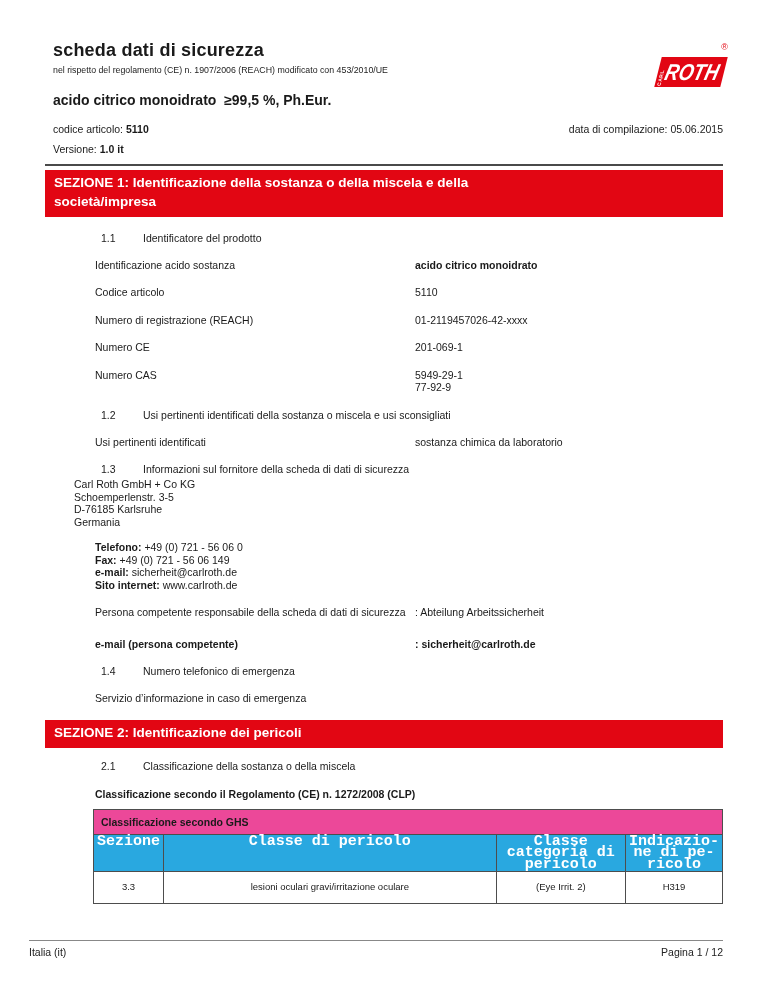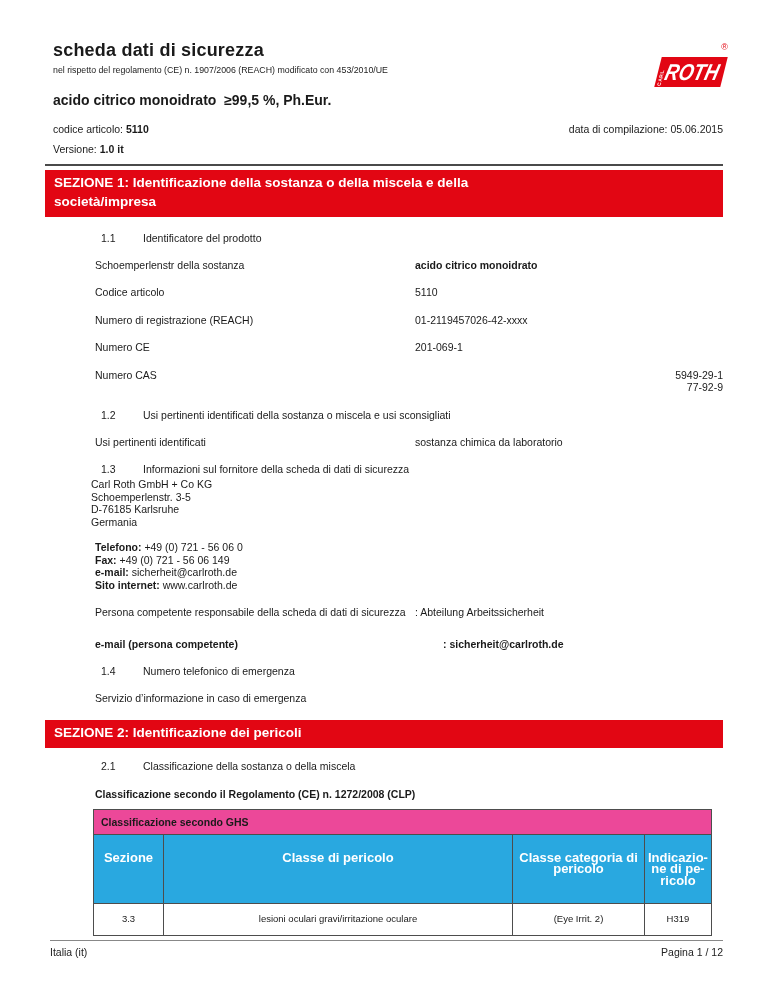--- a/index.html
+++ b/index.html
@@ -27,31 +27,31 @@
   .banner{
     background:var(--accent-red);
     color:#fff;font-weight:bold;font-size:13.5px;line-height:1.4;
     padding:4px 12px 5px 9px;margin-left:-8px;margin-top:4px;
     white-space:pre-line;
   }
   .sec-head{display:grid;grid-template-columns:42px auto;font-size:10.5px;font-weight:normal;margin-top:15px;margin-left:48px;}
   .kv{display:grid;grid-template-columns:320px auto;margin-left:42px;font-size:10.5px;margin-top:15px;line-height:12.5px;}
   .kv .val{padding-left:0;}
   .bold{font-weight:bold;}
-  .preline{white-space:pre-line;text-align:right;}
+  .preline{white-space:pre-line;}
   .prewrap{white-space:pre;}
-  .addr{margin-left:38px;font-size:10.5px;line-height:12.5px;margin-top:3px;}
+  .addr{margin-left:21px;font-size:10.5px;line-height:12.5px;margin-top:3px;}
   .contacts{margin-left:42px;font-size:10.5px;line-height:12.5px;margin-top:13px;}
   .clp-heading{margin-left:42px;margin-top:16px;font-size:10.5px;font-weight:bold;}
   .ghs-table{border-collapse:collapse;margin-left:40px;margin-top:9px;font-size:9.5px;border:1.5px solid #4d4d4d;}
   .ghs-table .title-cell{font-size:10.5px;font-weight:bold;text-align:left;padding:6px 7px;border-bottom:1px solid #4d4d4d;background:#ec4899;color:var(--ink);}
   .ghs-table th.hdr{
-    background:var(--table-header-blue);color:#fff;font-weight:bold;font-size:13px;
-    text-align:center;vertical-align:top;padding:17px 3px;line-height:11.5px;
-    border-left:1px solid #4d4d4d;border-bottom:1px solid #4d4d4d;
+    background:var(--table-header-blue);color:#fff;font-weight:bold;font-size:15px;
+    text-align:center;vertical-align:top;padding:1px 3px;line-height:11.5px;
+    border-left:1px solid #4d4d4d;border-bottom:1px solid #4d4d4d;font-family:Liberation Mono, monospace;
   }
   .ghs-table th.hdr:first-child{border-left:none;}
   .ghs-table td.cell{
     text-align:center;vertical-align:top;padding:9px 4px 11px;
     border-left:1px solid #4d4d4d;
   }
   .ghs-table td.cell:first-child{border-left:none;}
   .logo-wrap{position:absolute;top:57px;right:44px;width:66px;height:30px;}
   .logo-box{
     position:absolute;inset:0;background:var(--accent-red);
@@ -61,21 +61,21 @@
   .logo-roth{
     color:#fff;font-weight:bold;font-style:italic;font-size:23px;line-height:1;
     transform:scaleX(.82);letter-spacing:0;padding-left:4px;
   }
   .logo-carl{
     position:absolute;left:2px;bottom:1px;color:#fff;font-size:5px;font-weight:bold;
     writing-mode:vertical-rl;transform:rotate(180deg);letter-spacing:.5px;line-height:1;
   }
   .logo-reg{position:absolute;top:-15px;right:-4px;color:var(--accent-red);font-size:9px;}
   .footer{
-    position:absolute;left:50px;right:45px;bottom:36px;
+    position:absolute;left:29px;right:45px;bottom:36px;
     border-top:1px solid #888;padding-top:5px;
     display:flex;justify-content:space-between;
     font-size:10.5px;color:#222;
   }
 </style>
 </head>
 <body>
 
 <div class="page">
 
@@ -101,21 +101,21 @@
 
   <div class="banner">SEZIONE 1: Identificazione della sostanza o della miscela e della
 società/impresa</div>
 
   <div class="sec-head">
     <span>1.1</span>
     <span>Identificatore del prodotto</span>
   </div>
 
   <div class="kv">
-    <span class="lab">Schoemperlenstr della sostanza</span>
+    <span class="lab">Identificazione acido sostanza</span>
     <span class="val bold">acido citrico monoidrato</span>
   </div>
   <div class="kv">
     <span class="lab">Codice articolo</span>
     <span class="val">5110</span>
   </div>
   <div class="kv">
     <span class="lab">Numero di registrazione (REACH)</span>
     <span class="val">01-2119457026-42-xxxx</span>
   </div>
@@ -151,21 +151,21 @@
   <div class="contacts">
     <div><span class="bold">Telefono:</span><span class="prewrap"> +49 (0) 721 - 56 06 0</span></div>
     <div><span class="bold">Fax:</span><span class="prewrap"> +49 (0) 721 - 56 06 149</span></div>
     <div><span class="bold">e-mail:</span><span class="prewrap"> sicherheit@carlroth.de</span></div>
     <div><span class="bold">Sito internet:</span><span class="prewrap"> www.carlroth.de</span></div>
   </div>
   <div class="kv">
     <span class="lab">Persona competente responsabile della scheda di dati di sicurezza</span>
     <span class="val">: Abteilung Arbeitssicherheit</span>
   </div>
-  <div class="kv" style="margin-top:19px;gap:28px;">
+  <div class="kv" style="margin-top:19px;">
     <span class="lab bold">e-mail (persona competente)</span>
     <span class="val bold">: sicherheit@carlroth.de</span>
   </div>
 
   <div class="sec-head">
     <span>1.4</span>
     <span>Numero telefonico di emergenza</span>
   </div>
   <div class="kv">
     <span class="lab">Servizio d’informazione in caso di emergenza</span>

